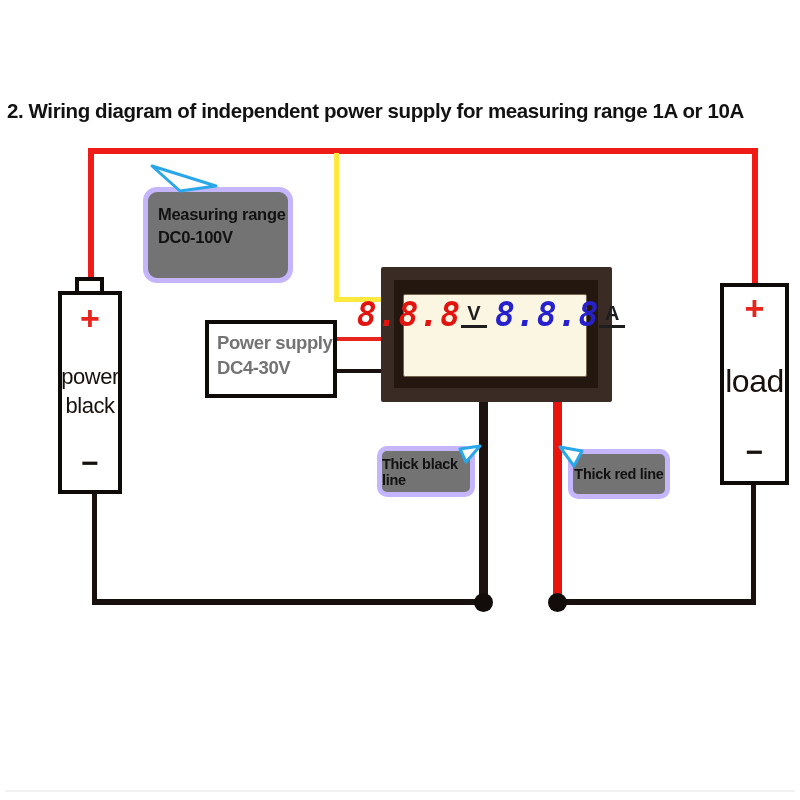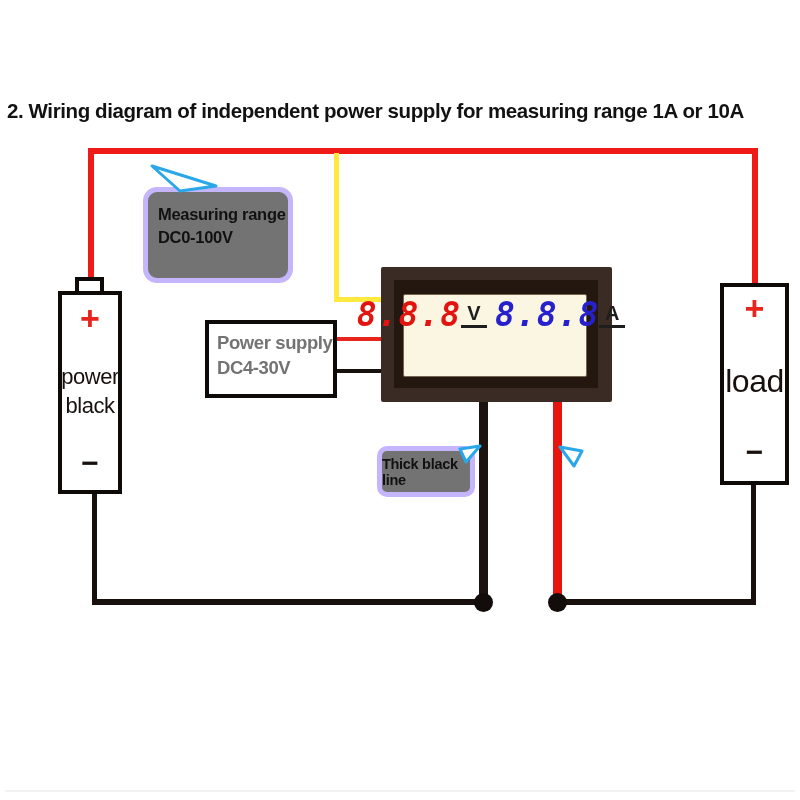--- a/index.html
+++ b/index.html
@@ -163,18 +163,21 @@
     <div class="line">DC0-100V</div>
   </div>
 
   <div class="bubble bubble-small bubble-black-line">
     <div class="line">Thick black line</div>
   </div>
   <svg class="tail" style="left:456px;top:440px" width="26" height="24">
     <polygon points="24,6 4,9 10,22" fill="#ffffff" stroke="#2aa7e8" stroke-width="3" stroke-linejoin="round"></polygon>
   </svg>
 
+  <div class="bubble bubble-small bubble-red-line">
+    <div class="line">Thick red line</div>
+  </div>
   <svg class="tail" style="left:556px;top:442px" width="28" height="26">
     <polygon points="4,5 26,9 18,24" fill="#ffffff" stroke="#2aa7e8" stroke-width="3" stroke-linejoin="round"></polygon>
   </svg>
 
   <div class="abs edge-line"></div>
 </div>
 
 </body></html>

